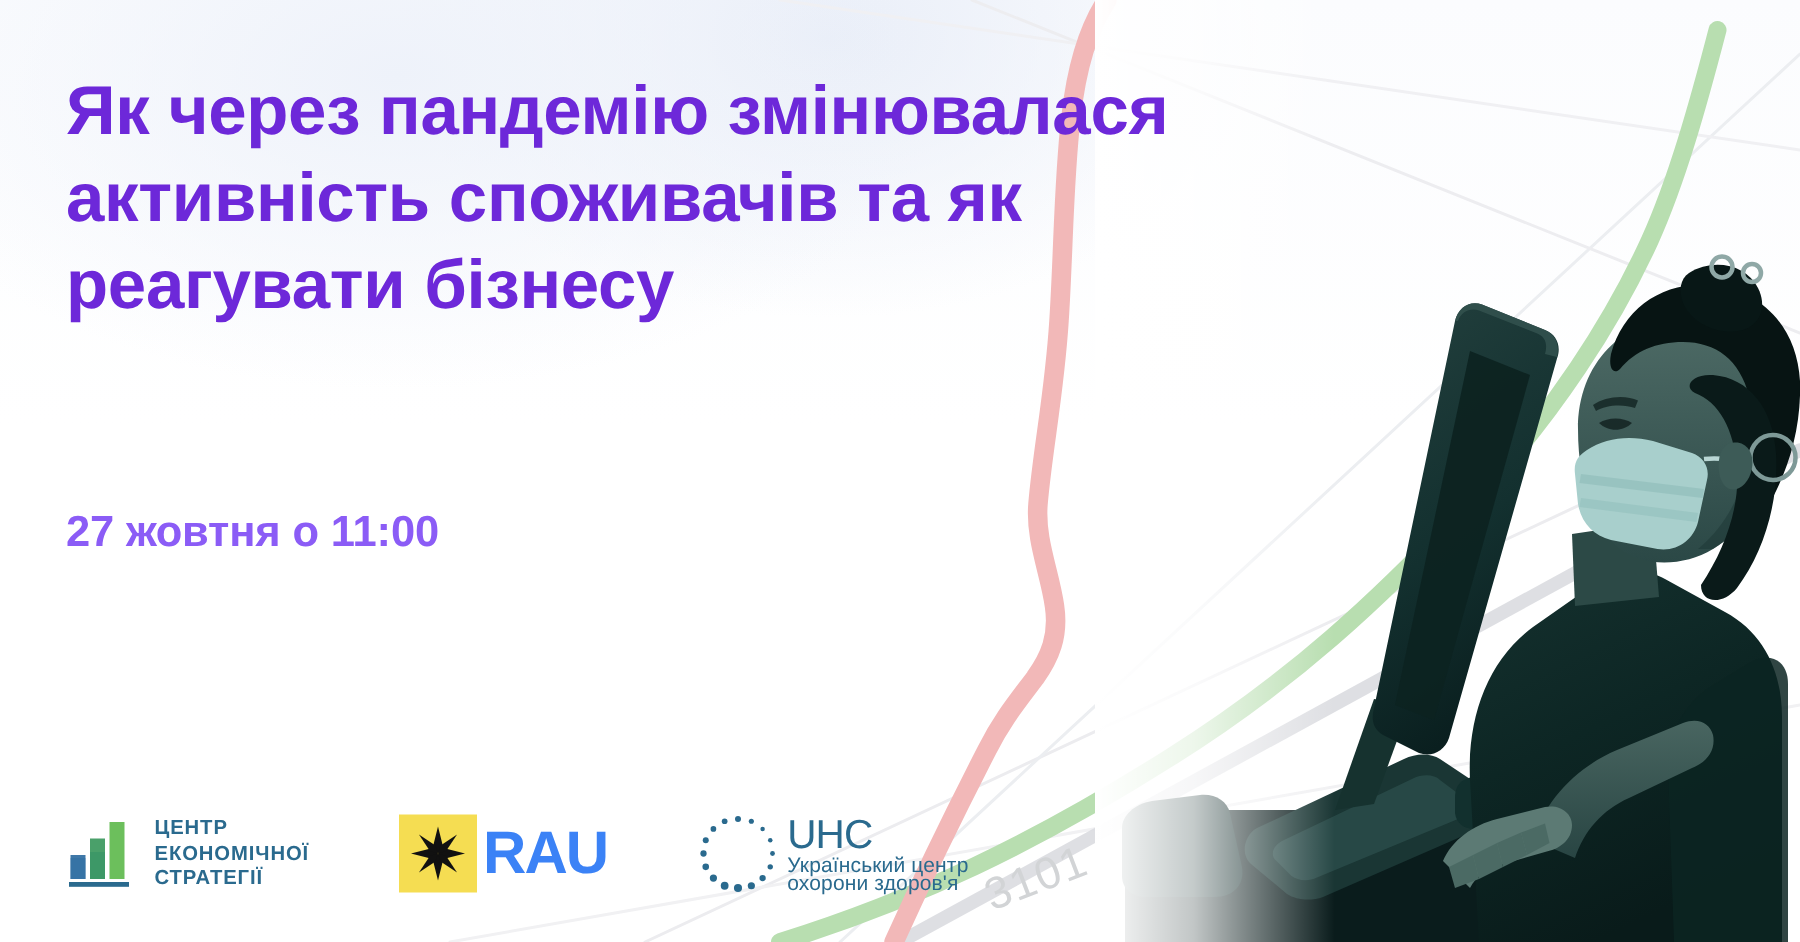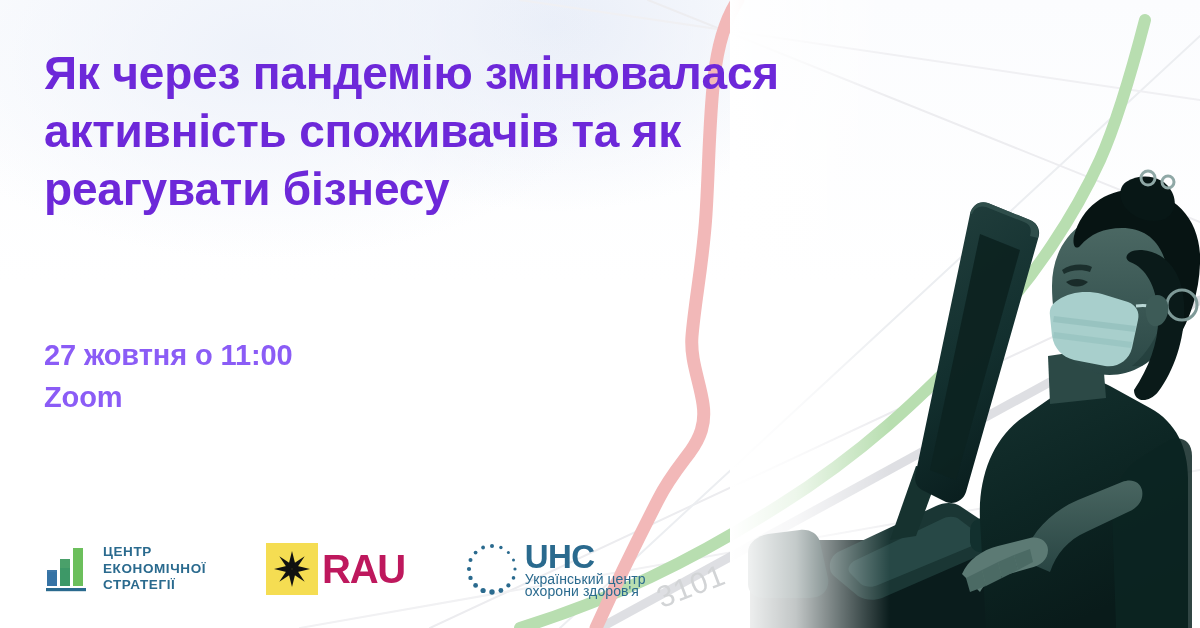--- a/index.html
+++ b/index.html
@@ -112,36 +112,36 @@
   }
 
   
   .rau { display: flex; align-items: center; }
   .rau-badge {
     width: 52px; height: 52px;
     background: #f5dd52;
     display: flex; align-items: center; justify-content: center;
   }
   .rau-word {
-    color: #be185d;
+    color: #3b82f6;
     font-size: 40px;
     font-weight: 700;
     letter-spacing: -1.3px;
     margin-left: 4px;
     line-height: 1;
   }
 
   
   .uhc { display: flex; align-items: center; gap: 6px; }
   .uhc-ring { width: 54px; height: 54px; display: block; }
   .uhc-text { display: flex; flex-direction: column; }
   .uhc-word {
     color: #2a6a8e;
-    font-size: 33px;
-    font-weight: 700;
+    font-size: 27px;
+    font-weight: 400;
     letter-spacing: -0.6px;
     line-height: 0.95;
   }
   .uhc-sub {
     color: #2a6a8e;
     font-size: 14px;
     line-height: 11.5px;
     font-weight: 400;
     letter-spacing: 0.1px;
     white-space: pre-line;
@@ -267,21 +267,20 @@
       </g>
     </svg>
   </div>
 
   <div class="title">Як через пандемію змінювалася
 активність споживачів та як
 реагувати бізнесу</div>
 
   <div class="meta">
     <span class="meta-line">27 жовтня о 11:00</span>
-    <span class="meta-line">Zoom</span>
   </div>
 
   <div class="logo-row">
 
     <div class="ces">
       <svg class="ces-mark" viewBox="0 0 48 46" aria-hidden="true">
         <rect x="1" y="24" width="10" height="16" fill="#3f78a8"></rect>
         <rect x="14" y="13" width="10" height="27" fill="#4aa06a"></rect>
         <rect x="27" y="2" width="10" height="38" fill="#6cbf5c"></rect>
         <rect x="1" y="26" width="10" height="14" fill="#2f6fa3" opacity="0.55"></rect>

